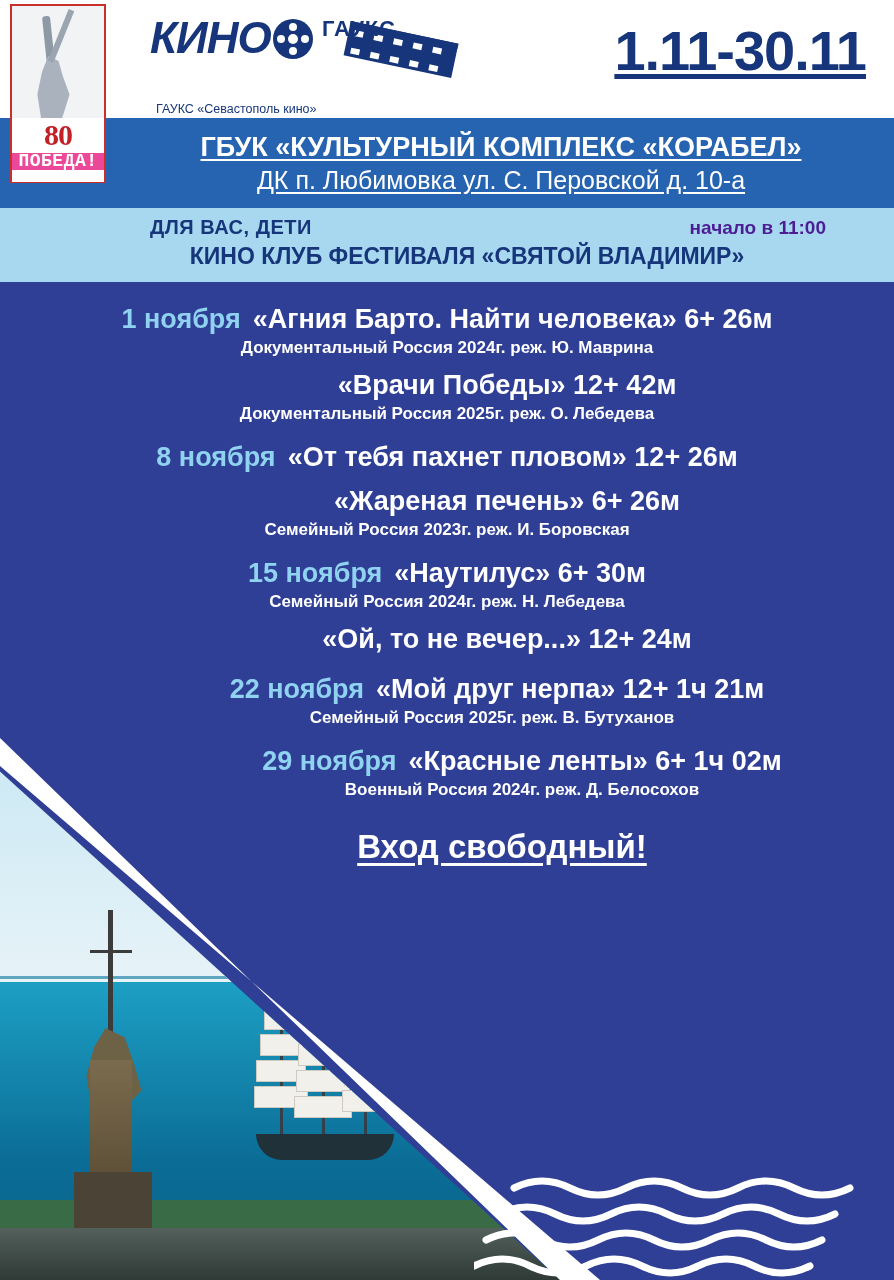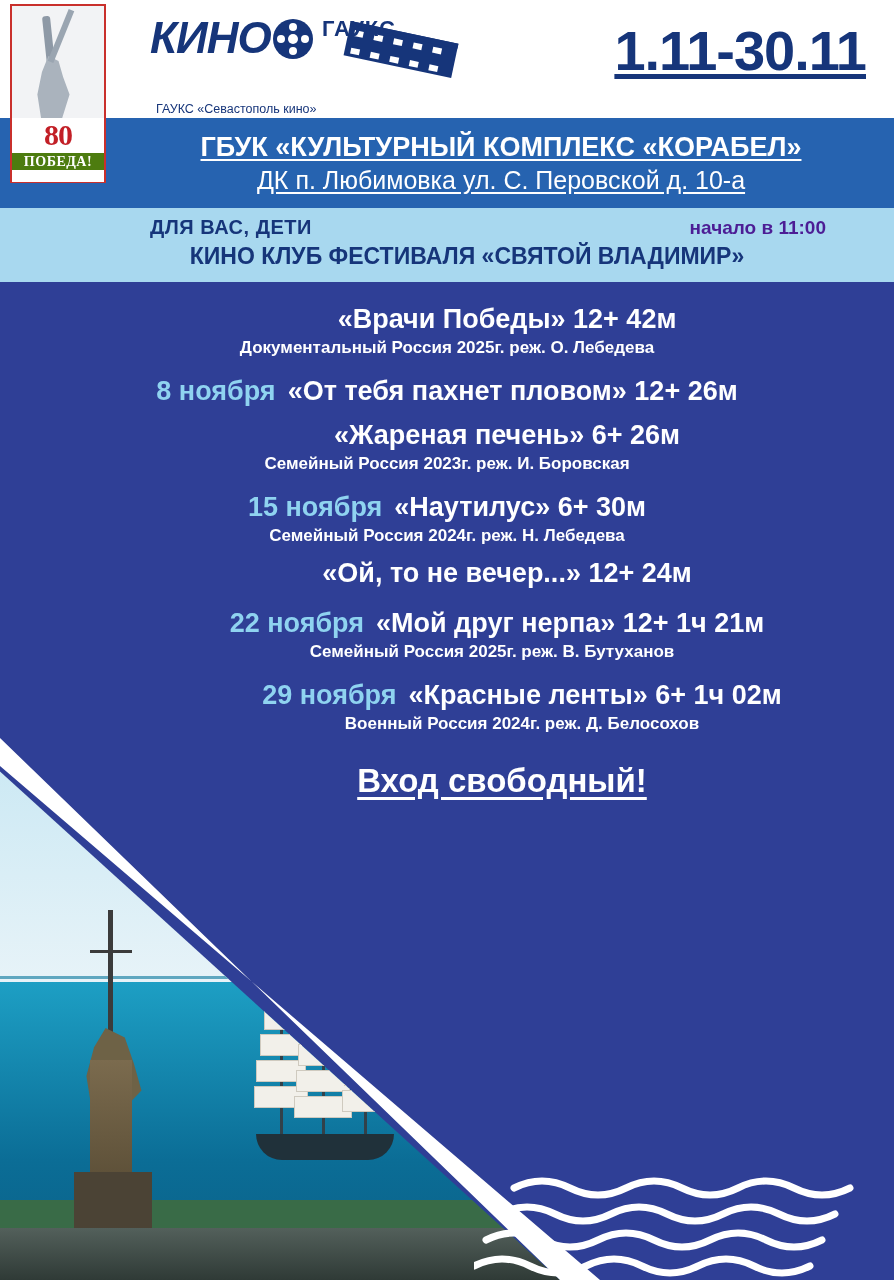--- a/index.html
+++ b/index.html
@@ -85,25 +85,25 @@
   }
   .emblem .eighty {
     font-family: "Liberation Serif", serif;
     font-weight: bold;
     font-size: 30px;
     color: #c21f26;
     line-height: 30px;
     letter-spacing: -1px;
   }
   .emblem .pobeda {
-    font-family: Liberation Serif, serif;
-    font-weight: bold;
-    font-size: 14px;
+    font-family: Liberation Mono, monospace;
+    font-weight: bold;
+    font-size: 18px;
     color: #ffffff;
-    background: #4d7c0f;
+    background: #ec4899;
     line-height: 17px;
     margin-top: 3px;
     letter-spacing: 0.5px;
   }
 
   .kinoklub {
     position: absolute;
     left: 150px;
     top: 14px;
     width: 280px;
@@ -490,20 +490,26 @@
     <div class="row1">
       <span class="forkids">ДЛЯ ВАС, ДЕТИ</span>
       <span class="start">начало в 11:00</span>
     </div>
     <div class="row2">КИНО КЛУБ ФЕСТИВАЛЯ «СВЯТОЙ ВЛАДИМИР»</div>
   </div>
 
   <div class="schedule">
 
     <div class="pair">
+      <div class="entry">
+        <div class="film-line">
+          <span class="date">1 ноября</span><span>«Агния Барто. Найти человека» 6+ 26м</span>
+        </div>
+        <div class="meta">Документальный Россия 2024г. реж. Ю. Маврина</div>
+      </div>
       <div class="entry">
         <div class="film-line shift-right">
           <span>«Врачи Победы» 12+ 42м</span>
         </div>
         <div class="meta">Документальный Россия 2025г. реж. О. Лебедева</div>
       </div>
     </div>
 
     <div class="pair">
       <div class="entry">

